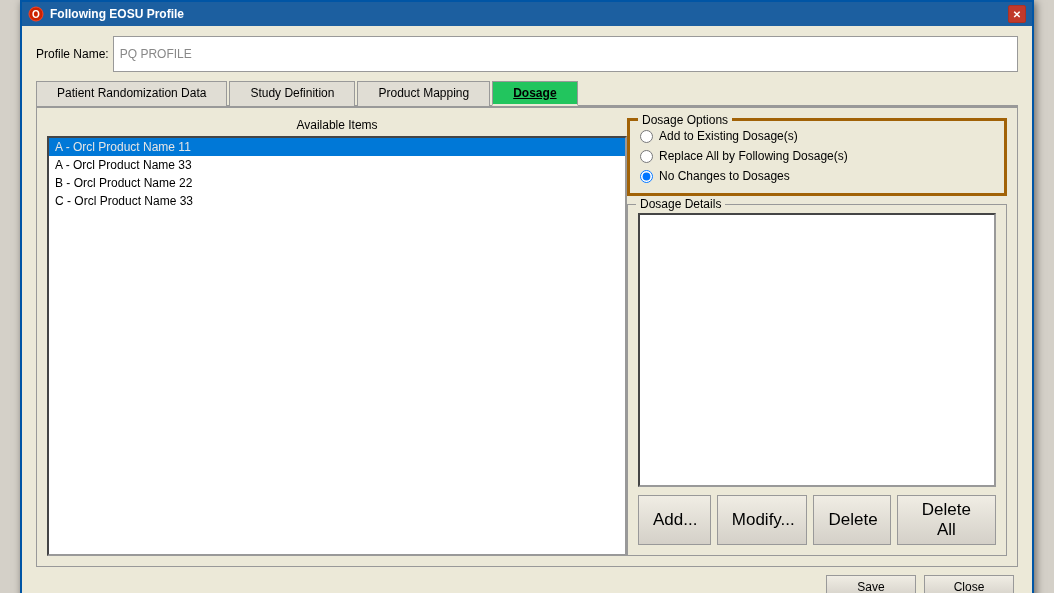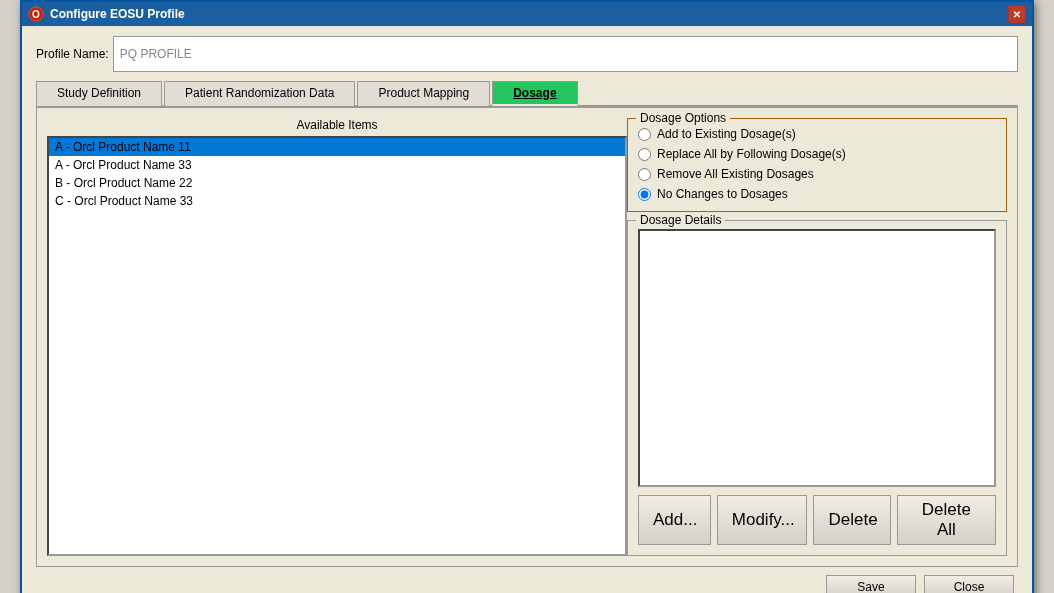--- a/index.html
+++ b/index.html
@@ -125,30 +125,30 @@
       min-height: 380px;
     }
     .list-item {
       padding: 2px 6px;
       cursor: pointer;
       font-size: 12px;
       white-space: nowrap;
     }
     .list-item.selected {
       background: #0078d7;
-      color: #000000;
+      color: #e5e5e5;
     }
     .right-panel {
       flex: 1;
       display: flex;
       flex-direction: column;
       gap: 8px;
     }
     .dosage-options-group {
-      border: 1px solid #a16207;
+      border: 3px solid #a16207;
       padding: 8px 10px 10px 10px;
       position: relative;
     }
     .group-legend {
       position: absolute;
       top: -8px;
       left: 8px;
       background: #ece9d8;
       padding: 0 4px;
       font-size: 12px;
@@ -212,34 +212,34 @@
 
 <div class="window">
 
   <div class="title-bar">
     <div class="title-bar-icon">
       <svg width="16" height="16" viewBox="0 0 16 16">
         <circle cx="8" cy="8" r="7" fill="#cc2200" stroke="#ff4422" stroke-width="1"></circle>
         <text x="8" y="12" text-anchor="middle" fill="white" font-size="10" font-weight="bold">O</text>
       </svg>
     </div>
-    <span class="title-bar-text">Configure EOSU Profile</span>
+    <span class="title-bar-text">Following EOSU Profile</span>
     <div class="title-bar-close">✕</div>
   </div>
 
   <div class="window-body">
 
     <div class="profile-name-row">
       <span class="profile-name-label">Profile Name:</span>
       <input class="profile-name-input" type="text" value="PQ PROFILE" style="">
     </div>
 
     <div class="tabs-row">
+      <div class="tab">Patient Randomization Data</div>
       <div class="tab">Study Definition</div>
-      <div class="tab">Patient Randomization Data</div>
       <div class="tab">Product Mapping</div>
       <div class="tab active">
         <span class="tab-dosage">Dosage</span>
       </div>
     </div>
 
     <div class="main-content">
 
       <div class="left-panel">
         <div class="left-panel-title">Available Items</div>
@@ -256,24 +256,20 @@
         <div class="dosage-options-group">
           <span class="group-legend">Dosage Options</span>
           <div class="radio-row">
             <input type="radio" name="dosage-option" id="opt-add" style="">
             <label for="opt-add">Add to Existing Dosage(s)</label>
           </div>
           <div class="radio-row">
             <input type="radio" name="dosage-option" id="opt-replace" style="">
             <label for="opt-replace">Replace All by Following Dosage(s)</label>
           </div>
-          <div class="radio-row">
-            <input type="radio" name="dosage-option" id="opt-remove" style="">
-            <label for="opt-remove">Remove All Existing Dosages</label>
-          </div>
           <div class="radio-row" style="margin-bottom:0">
             <input type="radio" name="dosage-option" id="opt-nochange" checked="" style="">
             <label for="opt-nochange">No Changes to Dosages</label>
           </div>
         </div>
 
         <div class="dosage-details-group">
           <span class="group-legend">Dosage Details</span>
           <textarea class="dosage-details-textarea" style=""></textarea>
           <div class="dosage-buttons-row">

